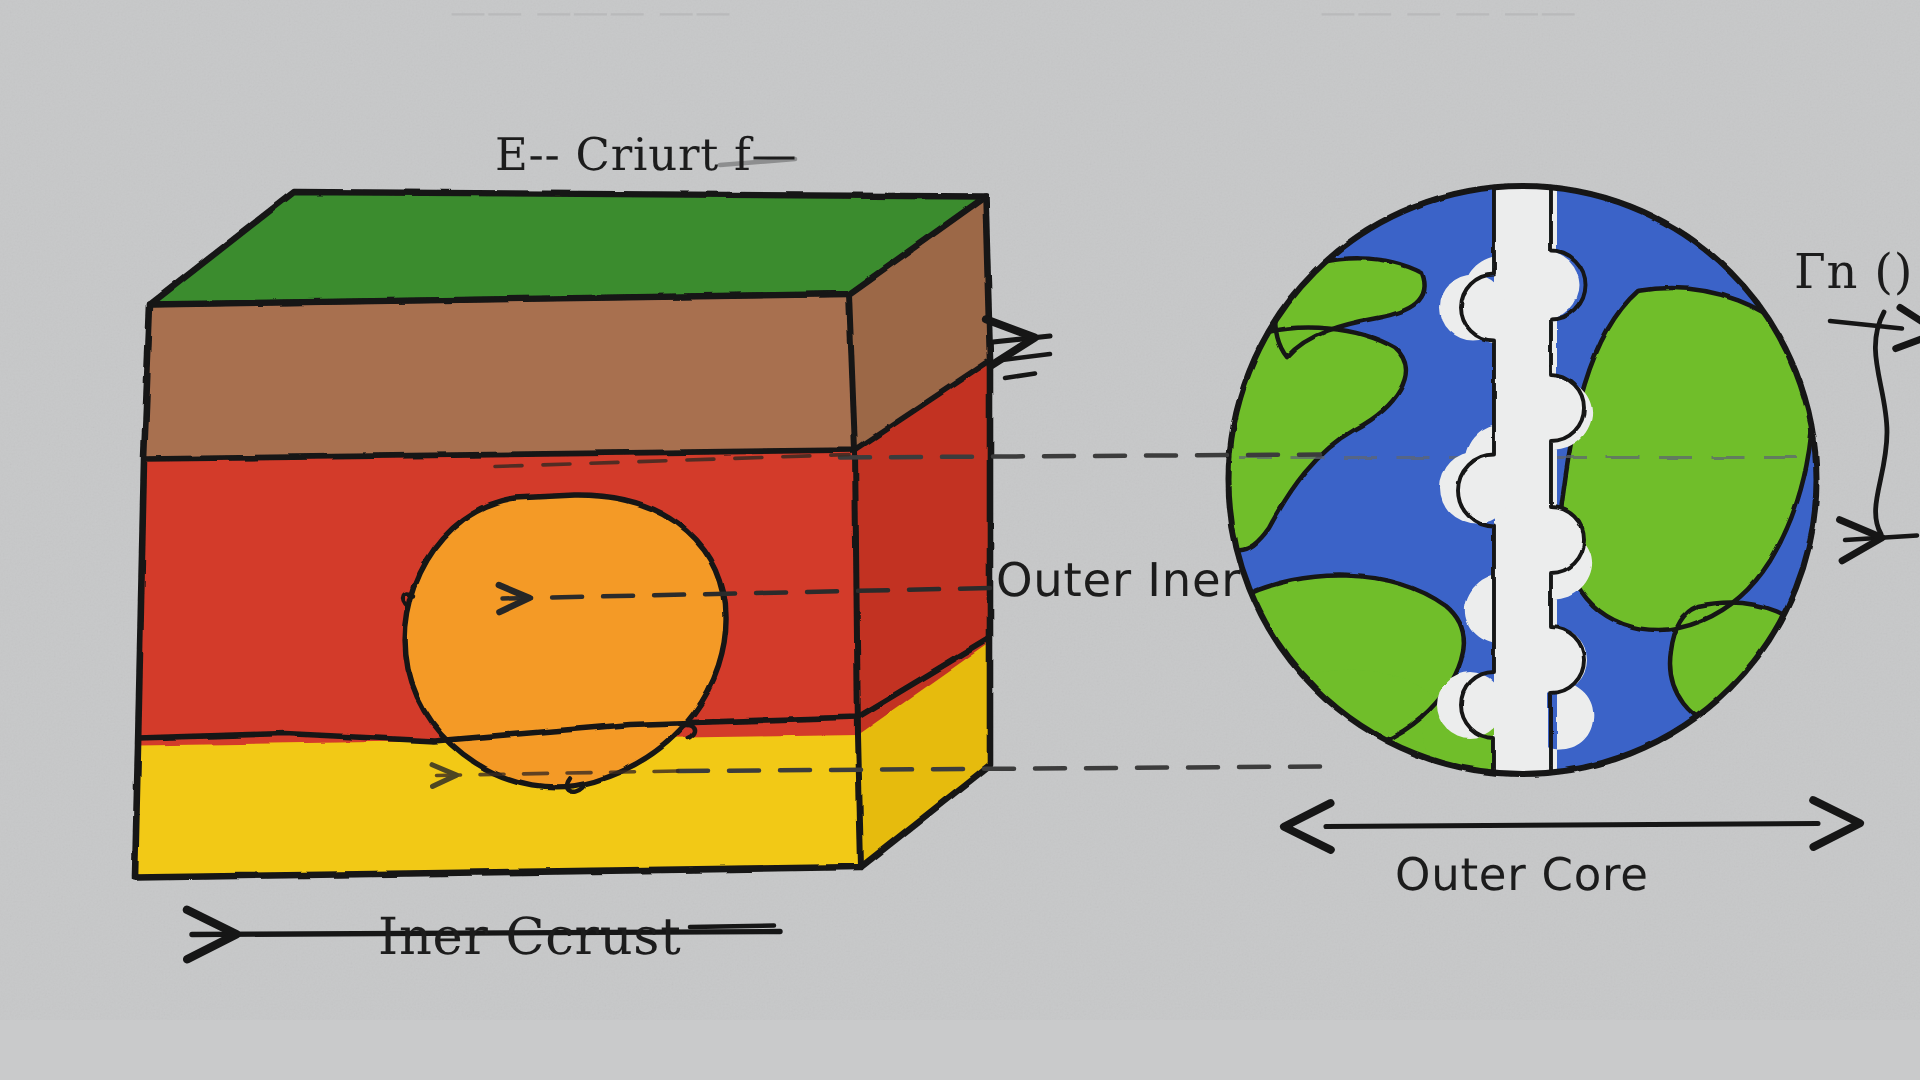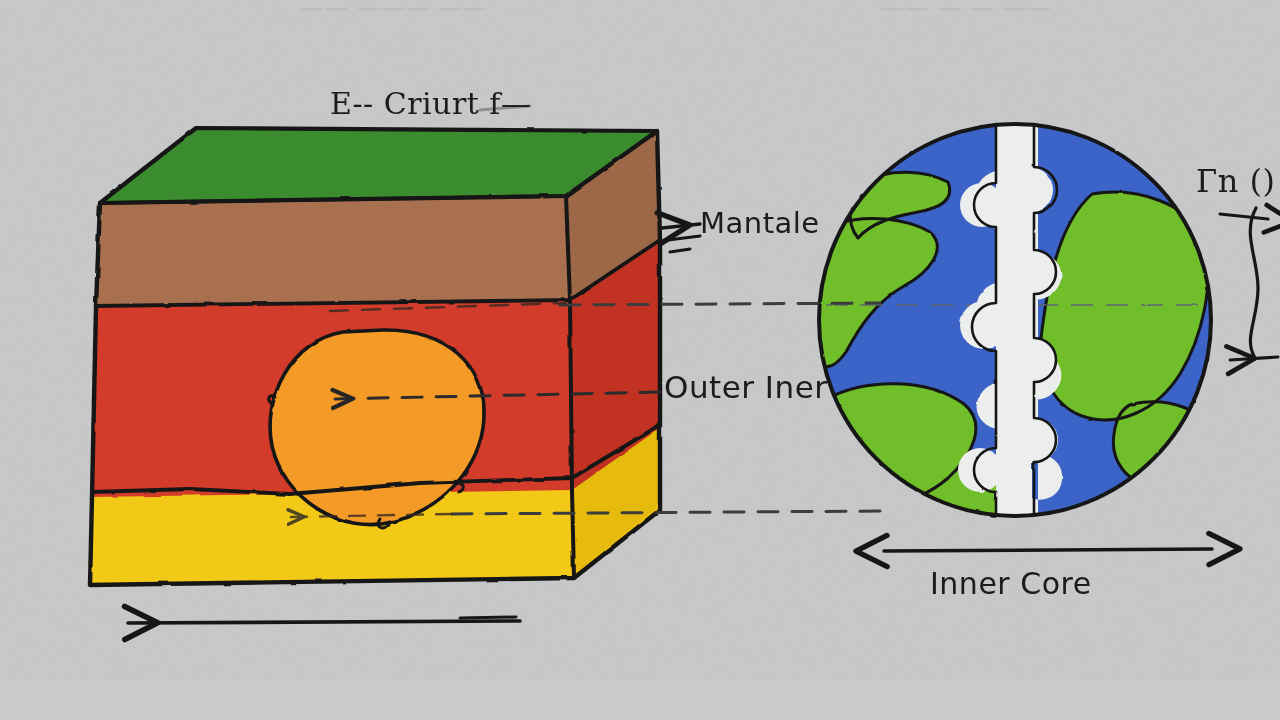--- a/index.html
+++ b/index.html
@@ -269,22 +269,22 @@
       <path d="M480 110 L530 106" fill="none" stroke="#8d8e8f" stroke-width="3"></path>
       <path d="M460 618 L516 617" fill="none" stroke="#161616" stroke-width="3"></path>
     </g>
   </svg>
 
   <div class="lbl" id="label-top-left-cut">—— ——— ——</div>
   <div class="lbl" id="label-top-right-cut">——  — — ——</div>
 
   <div class="lbl" id="label-earth-crust">E‑‑ Criurt f—</div>
 
-  <div class="lbl" id="label-mantle">Mantale</div>
 
   <div class="lbl" id="label-outer-core">Outer Iner</div>
 
-
-  <div class="lbl" id="label-inner-core">Inner Core</div>
+  <div class="lbl" id="label-inner-crust">Iner Ccrust</div>
+
+  <div class="lbl" id="label-inner-core">Outer Core</div>
 
   <div class="lbl" id="label-right-fragment">Гn ()</div>
 
 </div>
 
 </body></html>

